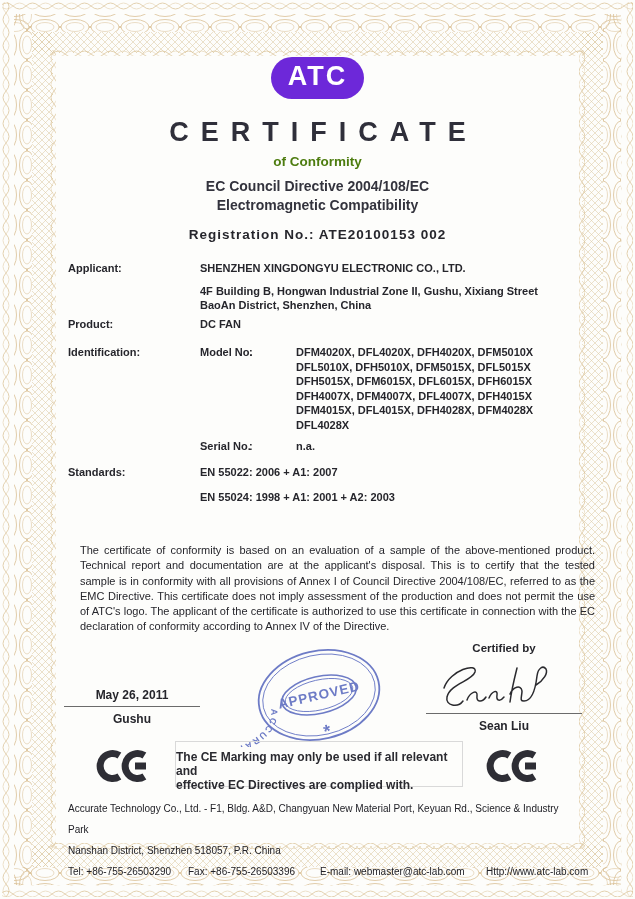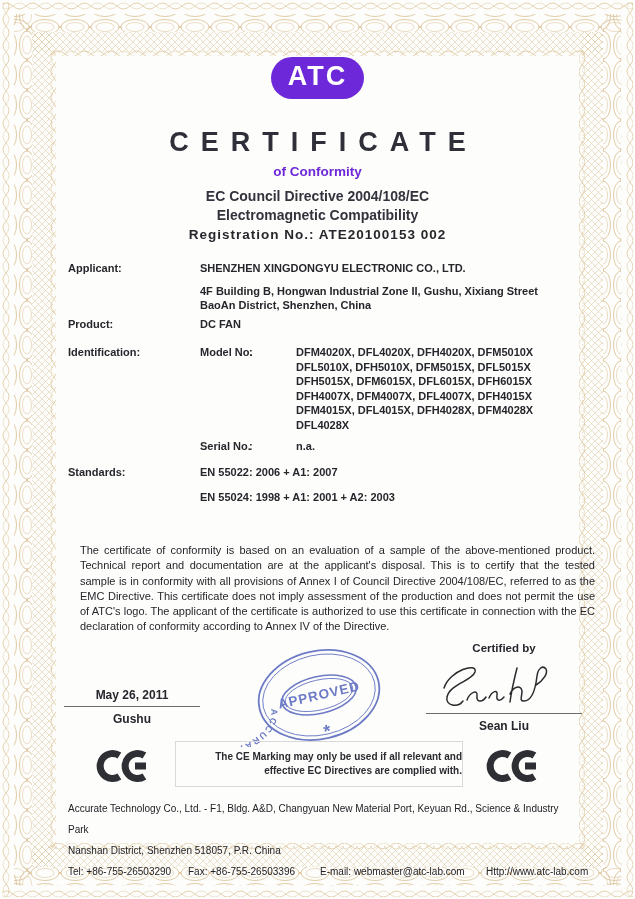--- a/index.html
+++ b/index.html
@@ -11,22 +11,22 @@
   .frame { position:absolute; left:0; top:0; }
   .content { position:absolute; left:54px; top:54px; width:527px; height:791px; }
 
   
   .hdr { position:absolute; top:0; left:0; width:100%; text-align:center; }
   .logo {
     display:inline-block; margin-top:3px; background:#6d28d9; color:#ffffff;
     border-radius:21px; padding:4px 17px 7px 17px;
     font-size:27px; font-weight:bold; letter-spacing:2px;
   }
-  .title  { margin-top:28px; font-size:27px; font-weight:bold; letter-spacing:12px; color:#2f2f3a; padding-left:12px; }
-  .subtitle { margin-top:6px; font-size:13.5px; font-weight:bold; color:#6d28d9; }
+  .title  { margin-top:18px; font-size:27px; font-weight:bold; letter-spacing:12px; color:#2f2f3a; padding-left:12px; }
+  .subtitle { margin-top:6px; font-size:13.5px; font-weight:bold; color:#4d7c0f; }
   .directive { margin-top:9px; font-size:14px; font-weight:bold; color:#33333d; }
   .compat   { margin-top:3px; font-size:14px; font-weight:bold; color:#33333d; }
   .registration { position:absolute; top:173px; left:0; width:100%; text-align:center;
     font-size:13.5px; font-weight:bold; letter-spacing:1px; color:#26262c; }
 
   
   .frow { position:absolute; left:0; width:100%; font-size:11px; font-weight:bold; line-height:14.5px; }
   .f-label { position:absolute; left:14px; top:0; }
   .f-val { margin-left:146px; }
   .addr { margin-top:8px; }
@@ -53,22 +53,22 @@
     font-size:12px; font-weight:bold; }
   .sigblock .sigline { border-bottom:1px solid #6b6b6b; }
   .sigblock .sname { margin-top:5px; }
 
   
   .ce-left  { position:absolute; top:694px; left:42px;  }
   .ce-right { position:absolute; top:694px; left:432px; }
   .notice {
     position:absolute; top:687px; left:121px; width:288px; height:46px;
     border:1px solid #d9d9d9; box-sizing:border-box;
-    font-size:10px; font-weight:bold; text-align:right; line-height:14px;
-    padding-top:8px; color:#2a2a30;padding-left:8px;
+    font-size:12px; font-weight:bold; text-align:left; line-height:14px;
+    padding-top:8px; color:#2a2a30;
   }
 
   
   .footer { position:absolute; top:744px; left:14px; width:513px; font-size:10px; line-height:21px; color:#222228; }
   .f3 { position:relative; height:15px; }
   .f3 span { position:absolute; top:0; white-space:nowrap; }
   .f3 .tel { left:0; } .f3 .fax { left:120px; } .f3 .email { left:252px; } .f3 .web { left:418px; }
 </style>
 </head>
 <body>

